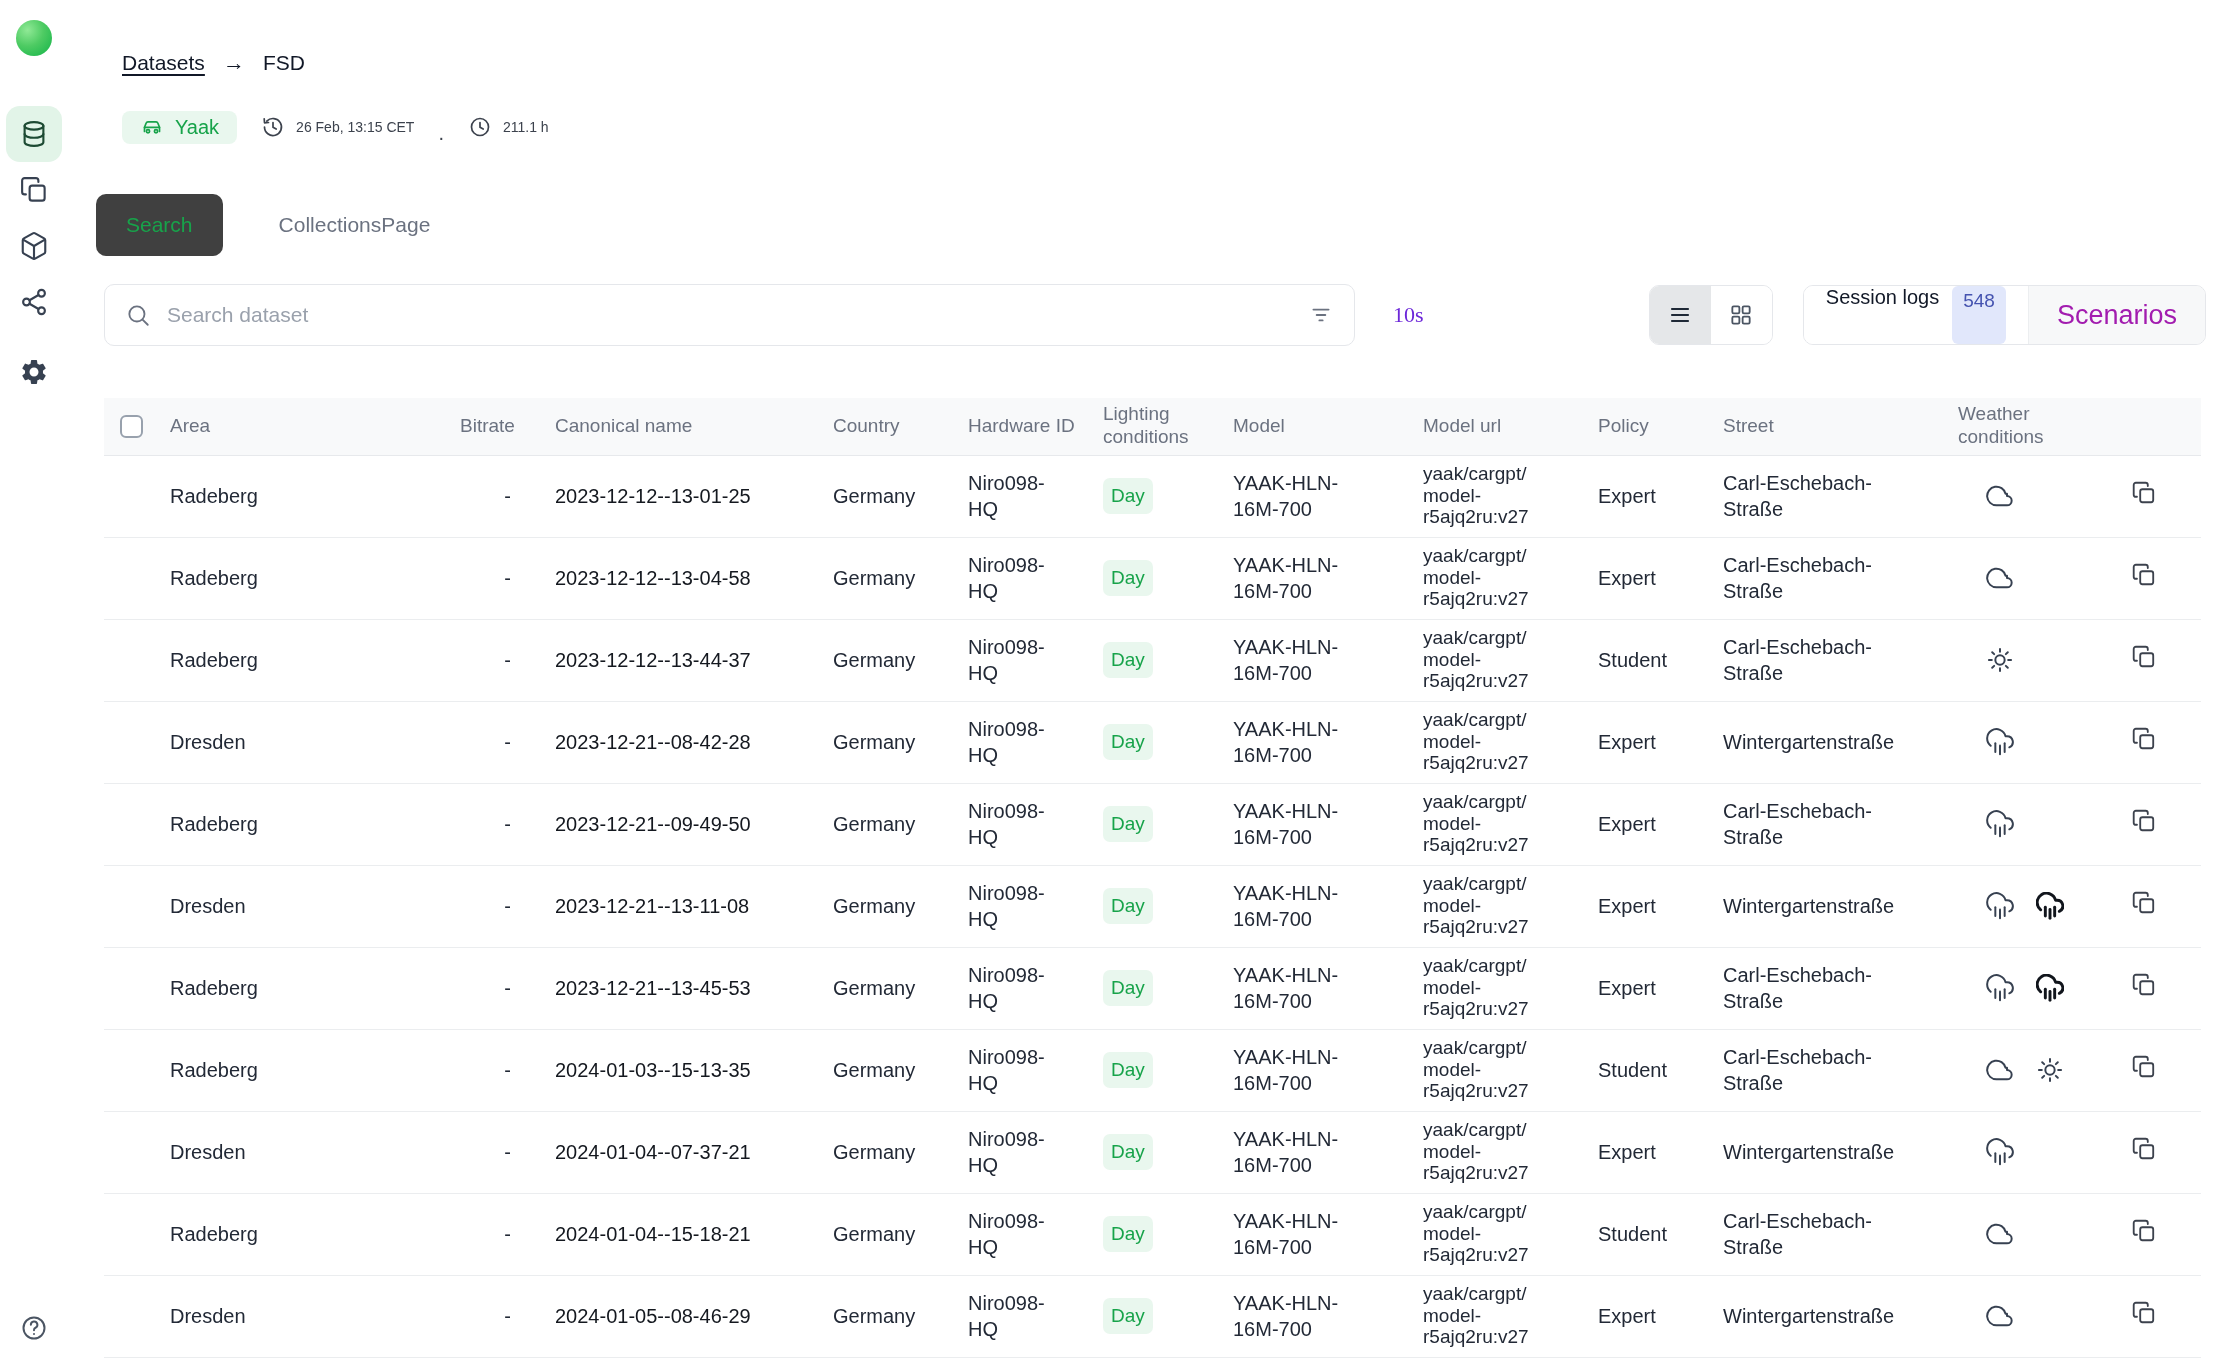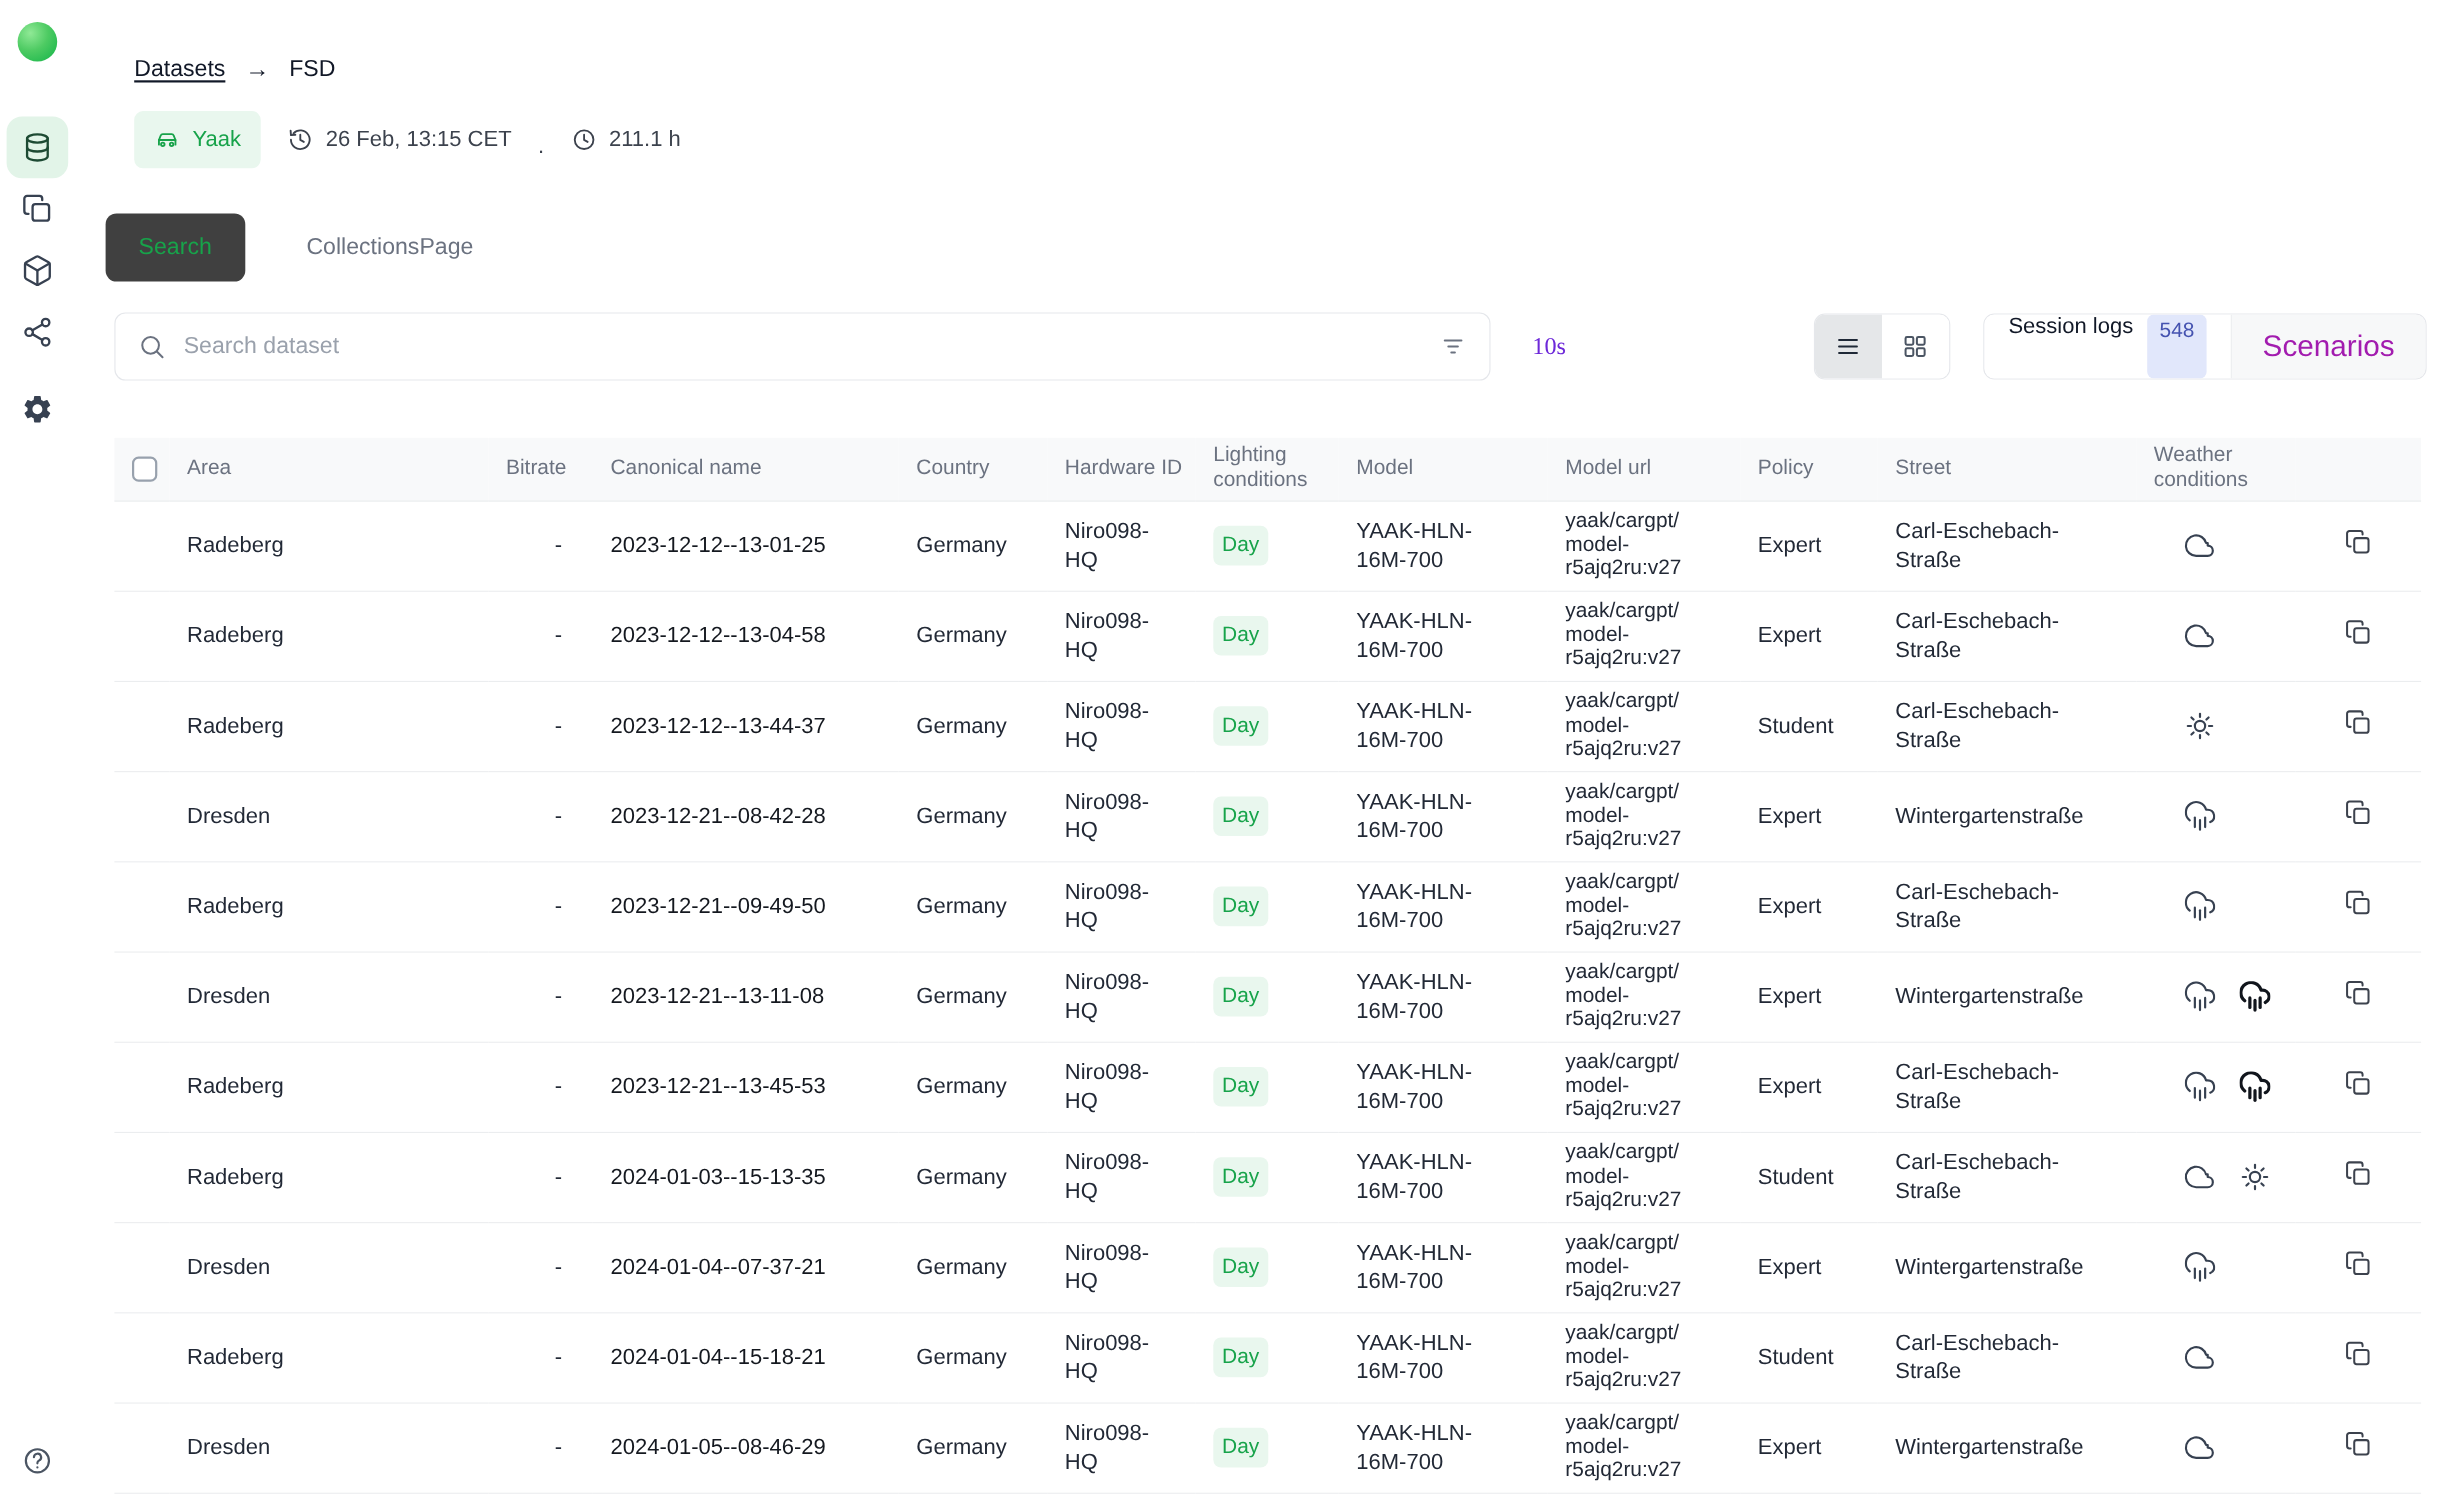--- a/index.html
+++ b/index.html
@@ -43,23 +43,23 @@
   .main { flex:1; padding:0 14px 0 36px; }
 
   .breadcrumb { margin:50px 0 0 18px; display:flex; align-items:center; gap:18px; font-size:21px; color:#111827; }
   .breadcrumb .root { text-decoration:underline; text-underline-offset:4px; cursor:pointer; }
   .breadcrumb .arrow { font-size:22px; }
 
   .meta { margin:26px 0 0 18px; display:flex; align-items:center; gap:24px; height:50px; }
   .vehicle-badge {
     display:flex; align-items:center; gap:11px;
     background:#e9f7ee; color:#17a34a;
-    border-radius:8px; padding:0 18px; height:52px; font-size:20px; cursor:pointer;
-  }
-  .meta-item { display:flex; align-items:center; gap:11px; color:#3c424d; font-size:20px; }
+    border-radius:8px; padding:0 18px; height:33px; font-size:20px; cursor:pointer;
+  }
+  .meta-item { display:flex; align-items:center; gap:11px; color:#3c424d; font-size:14px; }
   .meta-sep { color:#3c424d; font-size:20px; transform:translateY(6px); }
 
   .tabs { margin-top:42px; margin-left:-8px; display:flex; align-items:center; gap:26px; }
   .tab { height:62px; padding:0 30px; display:flex; align-items:center; border-radius:10px; font-size:21px; color:#6b7280; cursor:pointer; }
   .tab.active { background:#404040; color:#17a34a; }
 
   .toolbar { margin-top:28px; display:flex; align-items:center; }
   .searchbox {
     width:1251px; height:62px; border:1px solid #e5e7eb; border-radius:10px;
     display:flex; align-items:center; gap:14px; padding:0 20px; background:#fff;

